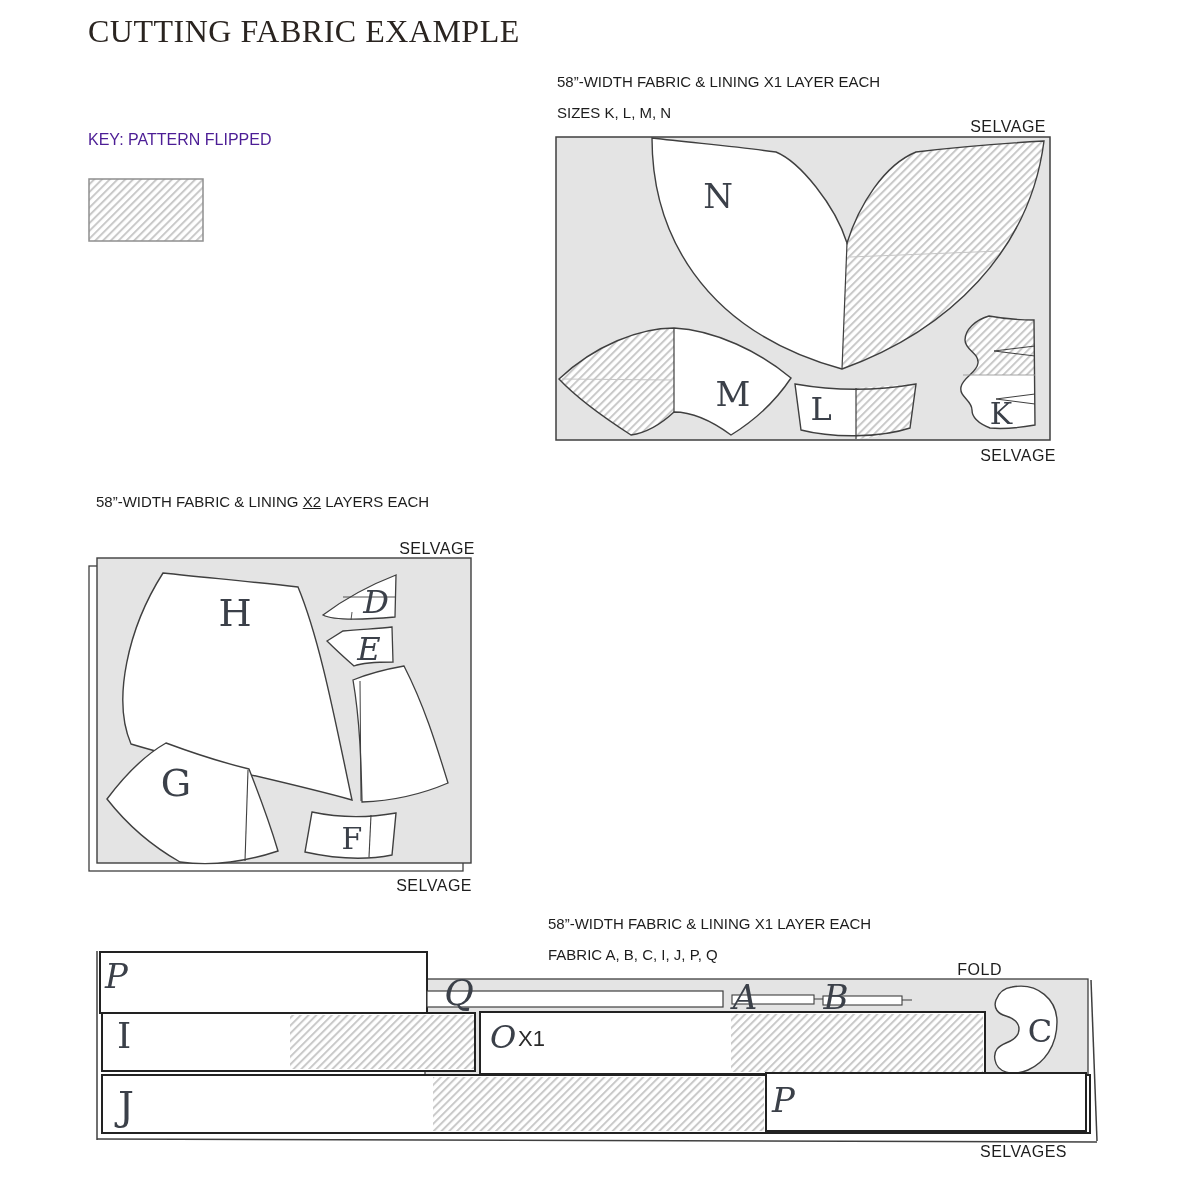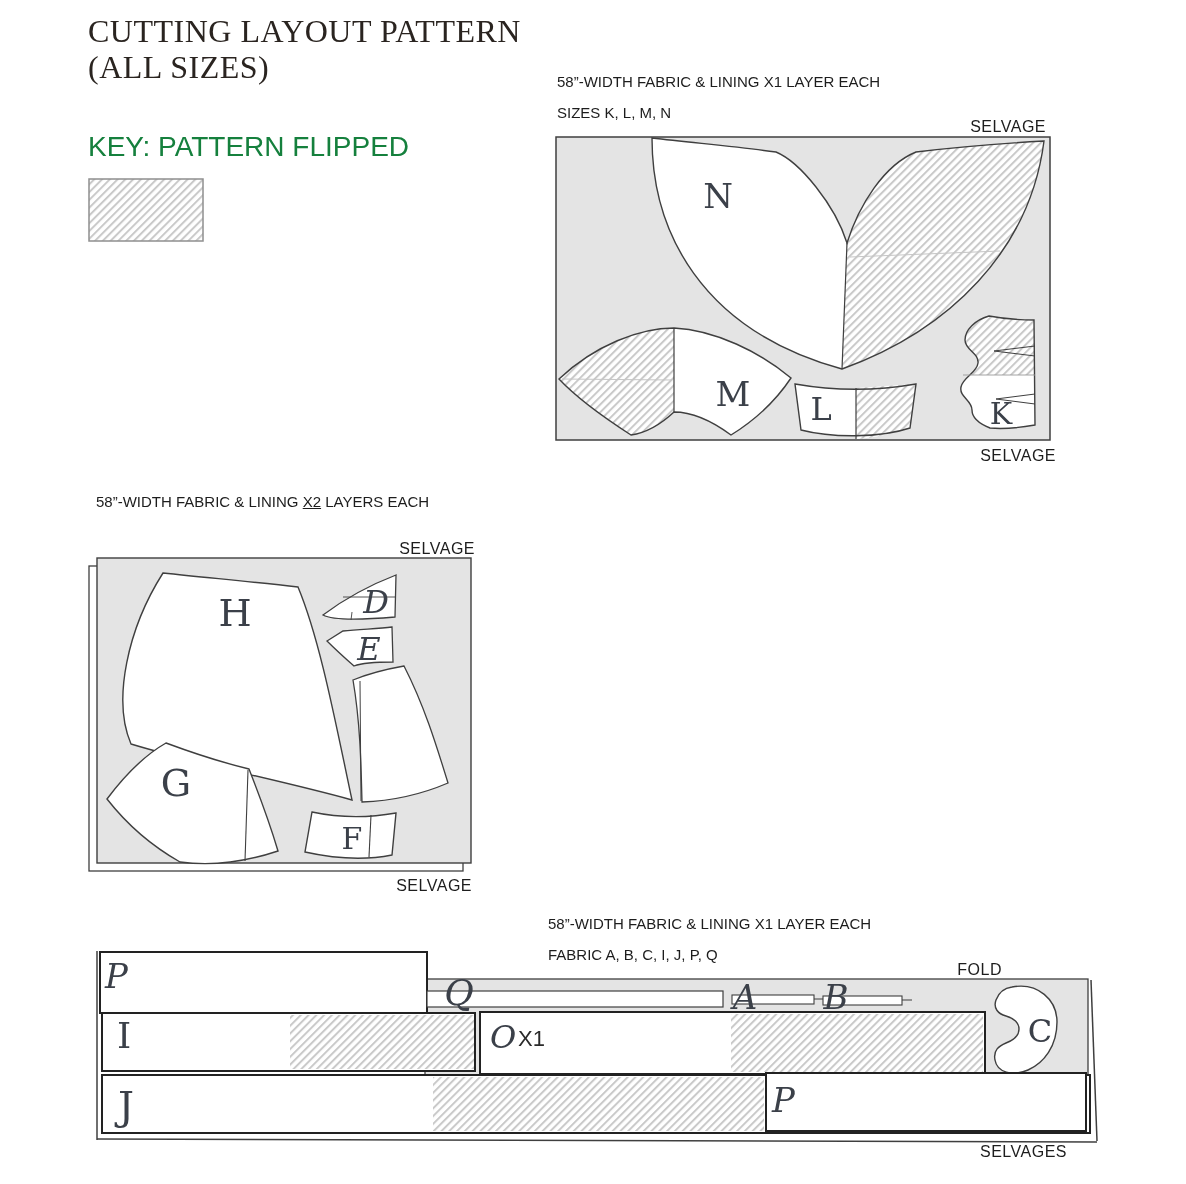--- a/index.html
+++ b/index.html
@@ -1,21 +1,21 @@
 <!DOCTYPE html>
 <html><head>
 <meta charset="utf-8">
 <style>
   html,body{margin:0;padding:0;background:#fff;}
   .page{position:relative;width:1186px;height:1184px;background:#ffffff;overflow:hidden;
         font-family:"Liberation Sans",sans-serif;color:#1d1d1d;}
   .abs{position:absolute;}
   .title{font-family:"Liberation Serif","DejaVu Serif",serif;font-size:32px;line-height:36px;
          color:#2a2420;letter-spacing:0.5px;}
-  .keylabel{font-size:28px;color:#15803d;}
+  .keylabel{font-size:16px;color:#4c1d95;}
   .hdr{font-size:15px;line-height:31px;color:#1d1d1d;}
   .hdr .u{text-decoration:underline;}
   svg{position:absolute;left:0;top:0;}
   svg text{fill:#3b4049;}
   .pieceL{font-family:"DejaVu Serif","Liberation Serif",serif;}
   .pieceLi{font-family:"DejaVu Serif","Liberation Serif",serif;font-style:italic;}
   .lbl{font-family:"Liberation Sans",sans-serif;font-size:16px;fill:#1d1d1d;letter-spacing:0.5px;}
   .qty{font-family:"Liberation Sans",sans-serif;font-size:22px;fill:#2a2a2a;}
 </style>
 </head>
@@ -213,22 +213,21 @@
         <rect x="766" y="1073" width="320" height="58" fill="#ffffff" stroke="#222222" stroke-width="2"></rect>
         <text class="pieceLi" x="772" y="1112" font-size="34" text-anchor="start">P</text>
       </g>
 
       <text class="lbl" x="1002" y="975" text-anchor="end">FOLD</text>
       <text class="lbl" x="1067" y="1157" text-anchor="end">SELVAGES</text>
     </g>
   </svg>
 
   <div class="abs title" style="left:88px;top:13px;">
-    <div>CUTTING LAYOUT PATTERN</div>
-    <div>(ALL SIZES)</div>
+    <div>CUTTING FABRIC EXAMPLE</div>
   </div>
 
   <div class="abs keylabel" style="left:88px;top:131px;">KEY: PATTERN FLIPPED</div>
 
   <div class="abs hdr" style="left:557px;top:66px;">
     <div>58”-WIDTH FABRIC &amp; LINING X1 LAYER EACH</div>
     <div>SIZES K, L, M, N</div>
   </div>
 
   <div class="abs hdr" style="left:96px;top:486px;text-align:right;">

